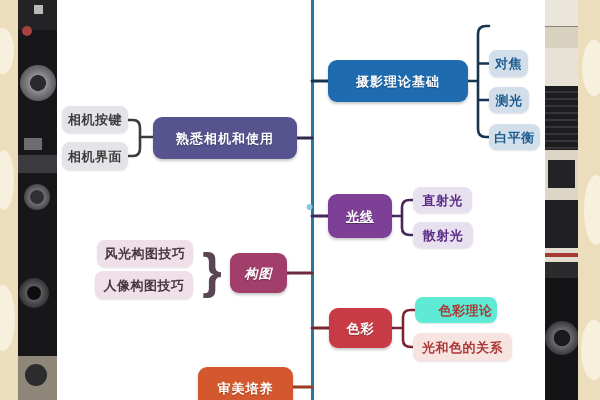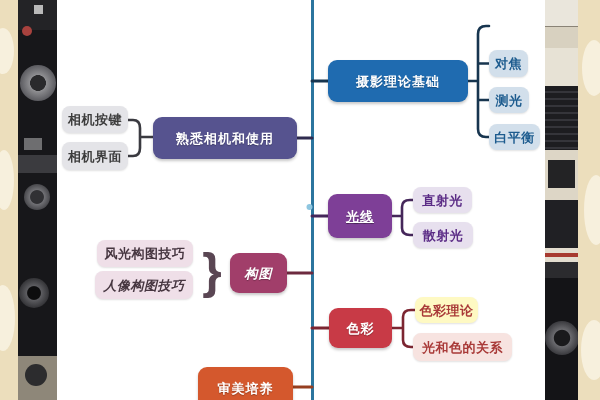--- a/index.html
+++ b/index.html
@@ -116,23 +116,23 @@
   <div class="node" style="left: 328px; top: 60px; width: 140px; height: 42px; background: rgb(31, 107, 176);">摄影理论基础</div>
   <div class="child" style="left: 489px; top: 50px; width: 39px; height: 27px; background: rgb(210, 223, 235); color: rgb(29, 92, 143);">对焦</div>
   <div class="child" style="left: 489px; top: 87px; width: 40px; height: 26px; background: rgb(210, 223, 235); color: rgb(29, 92, 143);">测光</div>
   <div class="child" style="left: 489px; top: 124px; width: 51px; height: 26px; background: rgb(210, 223, 235); color: rgb(29, 92, 143);">白平衡</div>
 
   <div class="node" style="left: 328px; top: 194px; width: 64px; height: 44px; background: rgb(126, 63, 151); text-decoration: underline;">光线</div>
   <div class="child" style="left: 413px; top: 187px; width: 59px; height: 26px; background: rgb(231, 224, 238); color: rgb(91, 44, 134);">直射光</div>
   <div class="child" style="left: 413px; top: 222px; width: 60px; height: 26px; background: rgb(231, 224, 238); color: rgb(91, 44, 134);">散射光</div>
 
   <div class="child" style="left: 97px; top: 240px; width: 96px; height: 27px; background: rgb(239, 223, 232); color: rgb(70, 54, 64);">风光构图技巧</div>
-  <div class="child" style="left: 95px; top: 271px; width: 98px; height: 28px; background: rgb(239, 223, 232); color: rgb(70, 54, 64); font-style: italic;">人像构图技巧</div>
+  <div class="child" style="left: 95px; top: 271px; width: 98px; height: 28px; background: rgb(239, 223, 232); color: rgb(70, 54, 64);">人像构图技巧</div>
   <div id="brace" style="color: rgb(90, 70, 83);">}</div>
   <div class="node" style="left: 230px; top: 253px; width: 57px; height: 40px; background: rgb(161, 62, 106); font-style: italic;">构图</div>
 
   <div class="node" style="left: 329px; top: 308px; width: 63px; height: 40px; background: rgb(200, 58, 70);">色彩</div>
-  <div class="child" style="left: 415px; top: 297px; width: 63px; height: 26px; background: #fef9c3; color: rgb(169, 58, 56);">色彩理论</div>
+  <div class="child" style="left: 415px; top: 297px; width: 63px; height: 26px; background: #5eead4; color: rgb(169, 58, 56); padding-left: 19px;">色彩理论</div>
   <div class="child" style="left: 413px; top: 333px; width: 99px; height: 28px; background: rgb(247, 227, 224); color: rgb(169, 58, 56);">光和色的关系</div>
 
   <div class="node" style="left: 198px; top: 367px; width: 95px; height: 42px; background: rgb(212, 88, 45);">审美培养</div>
 
 </div>
 
 </body></html>

